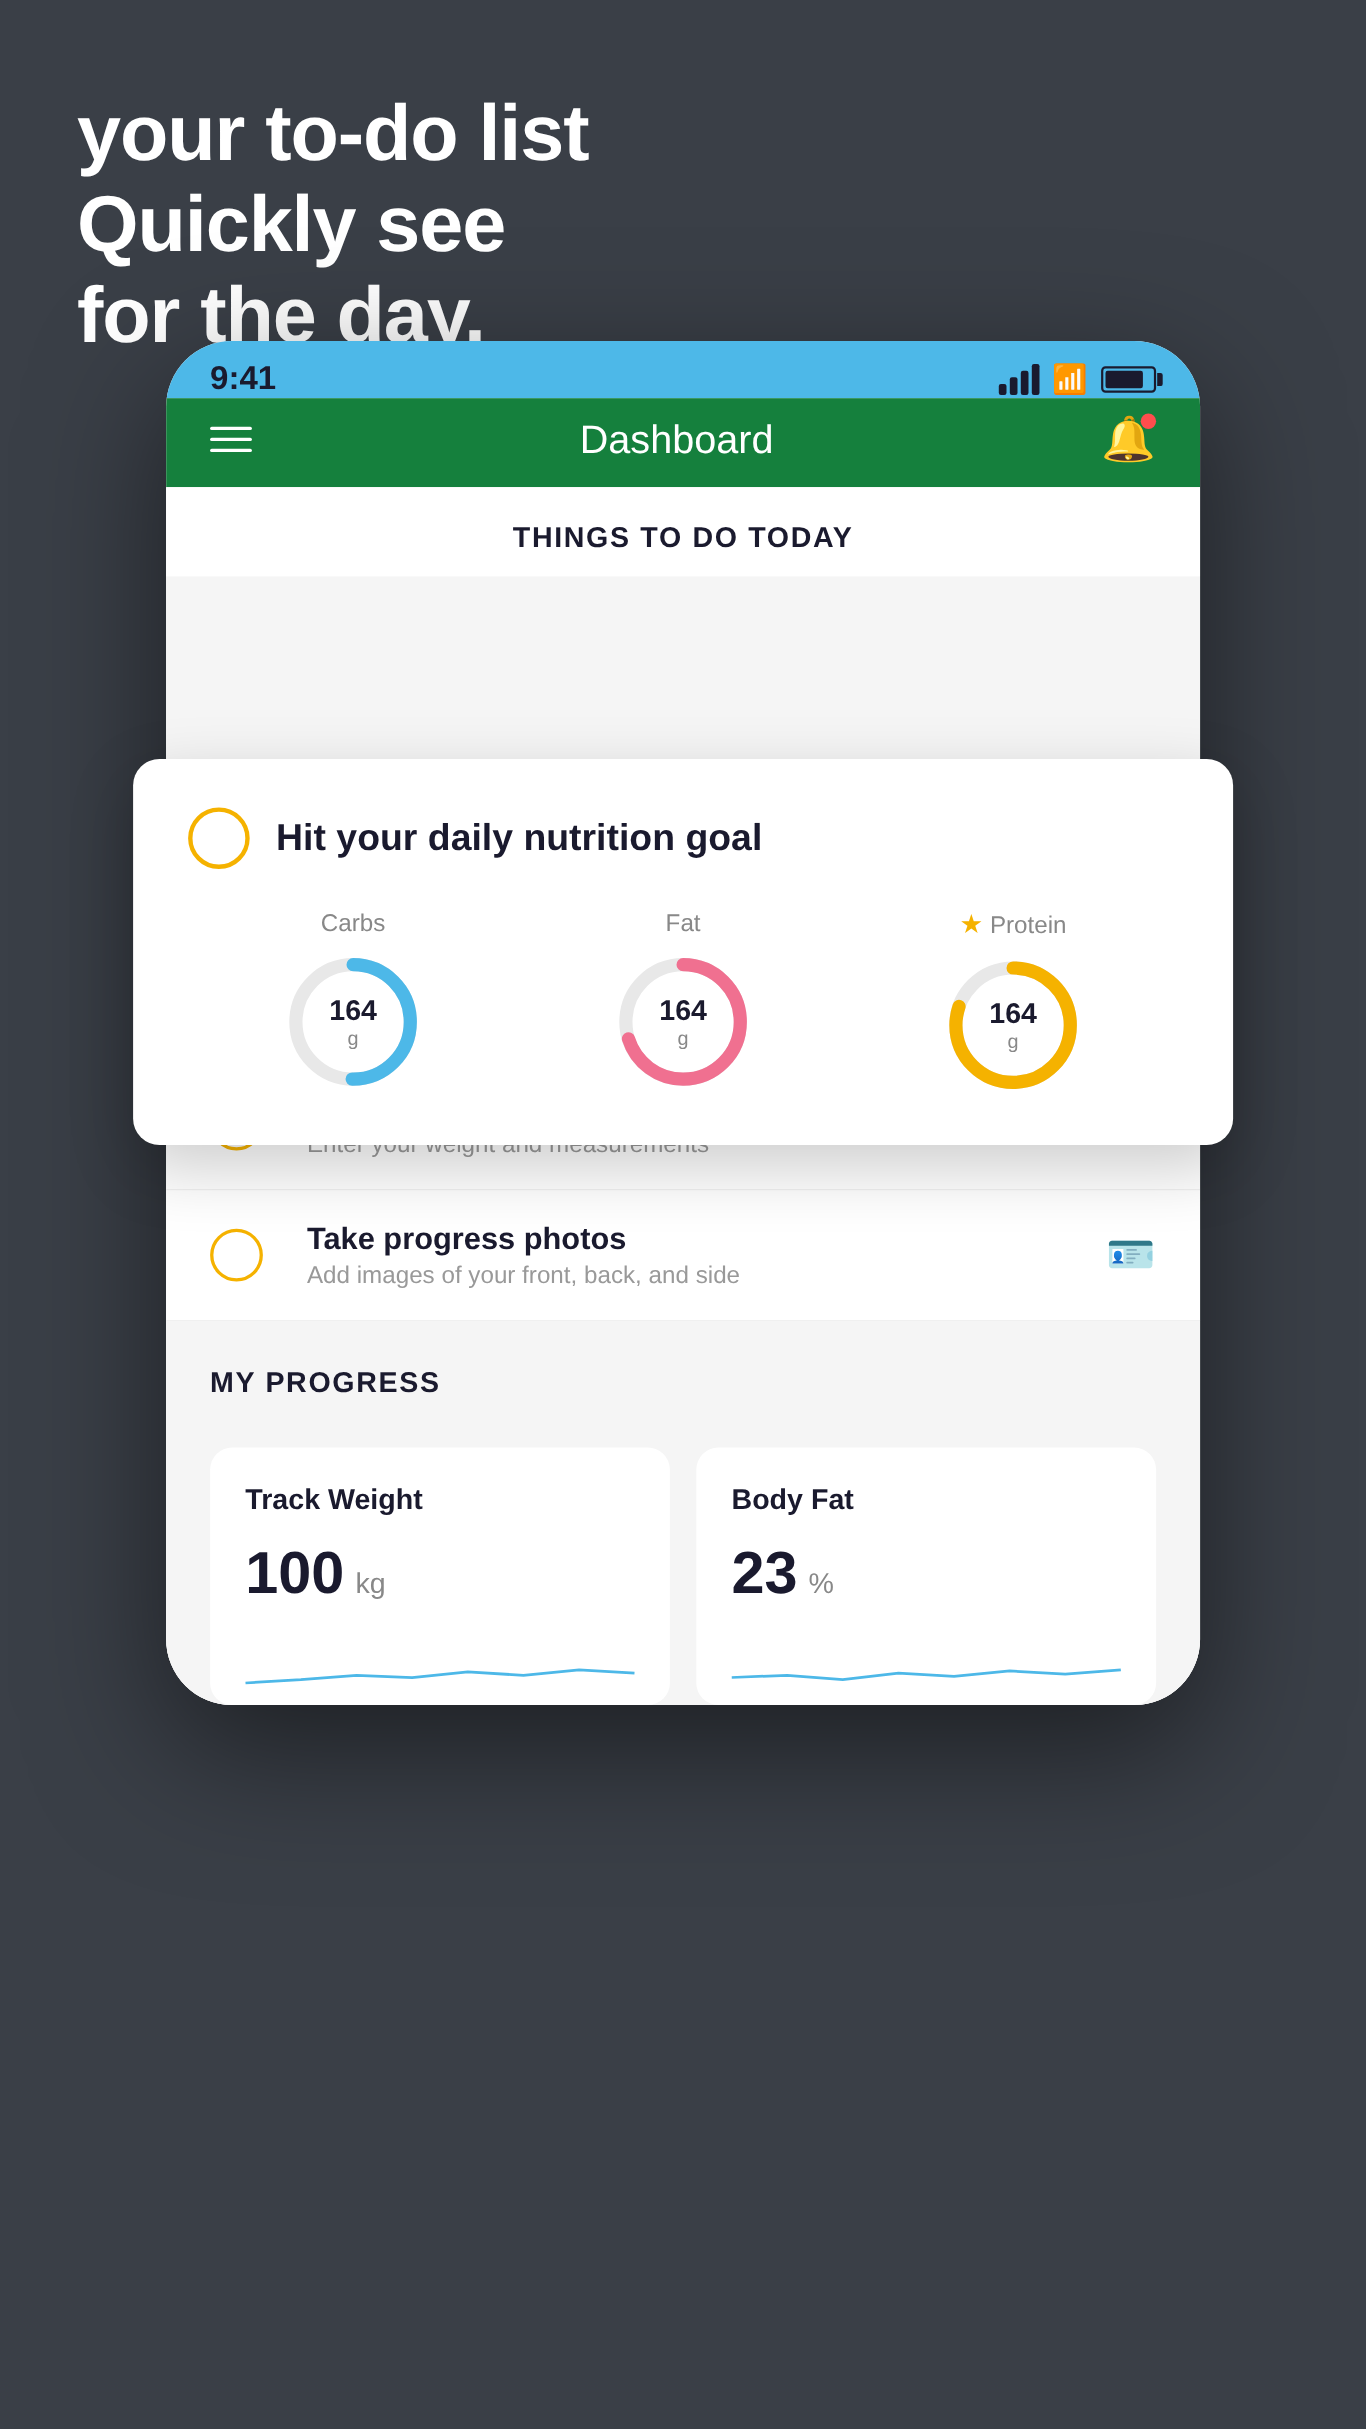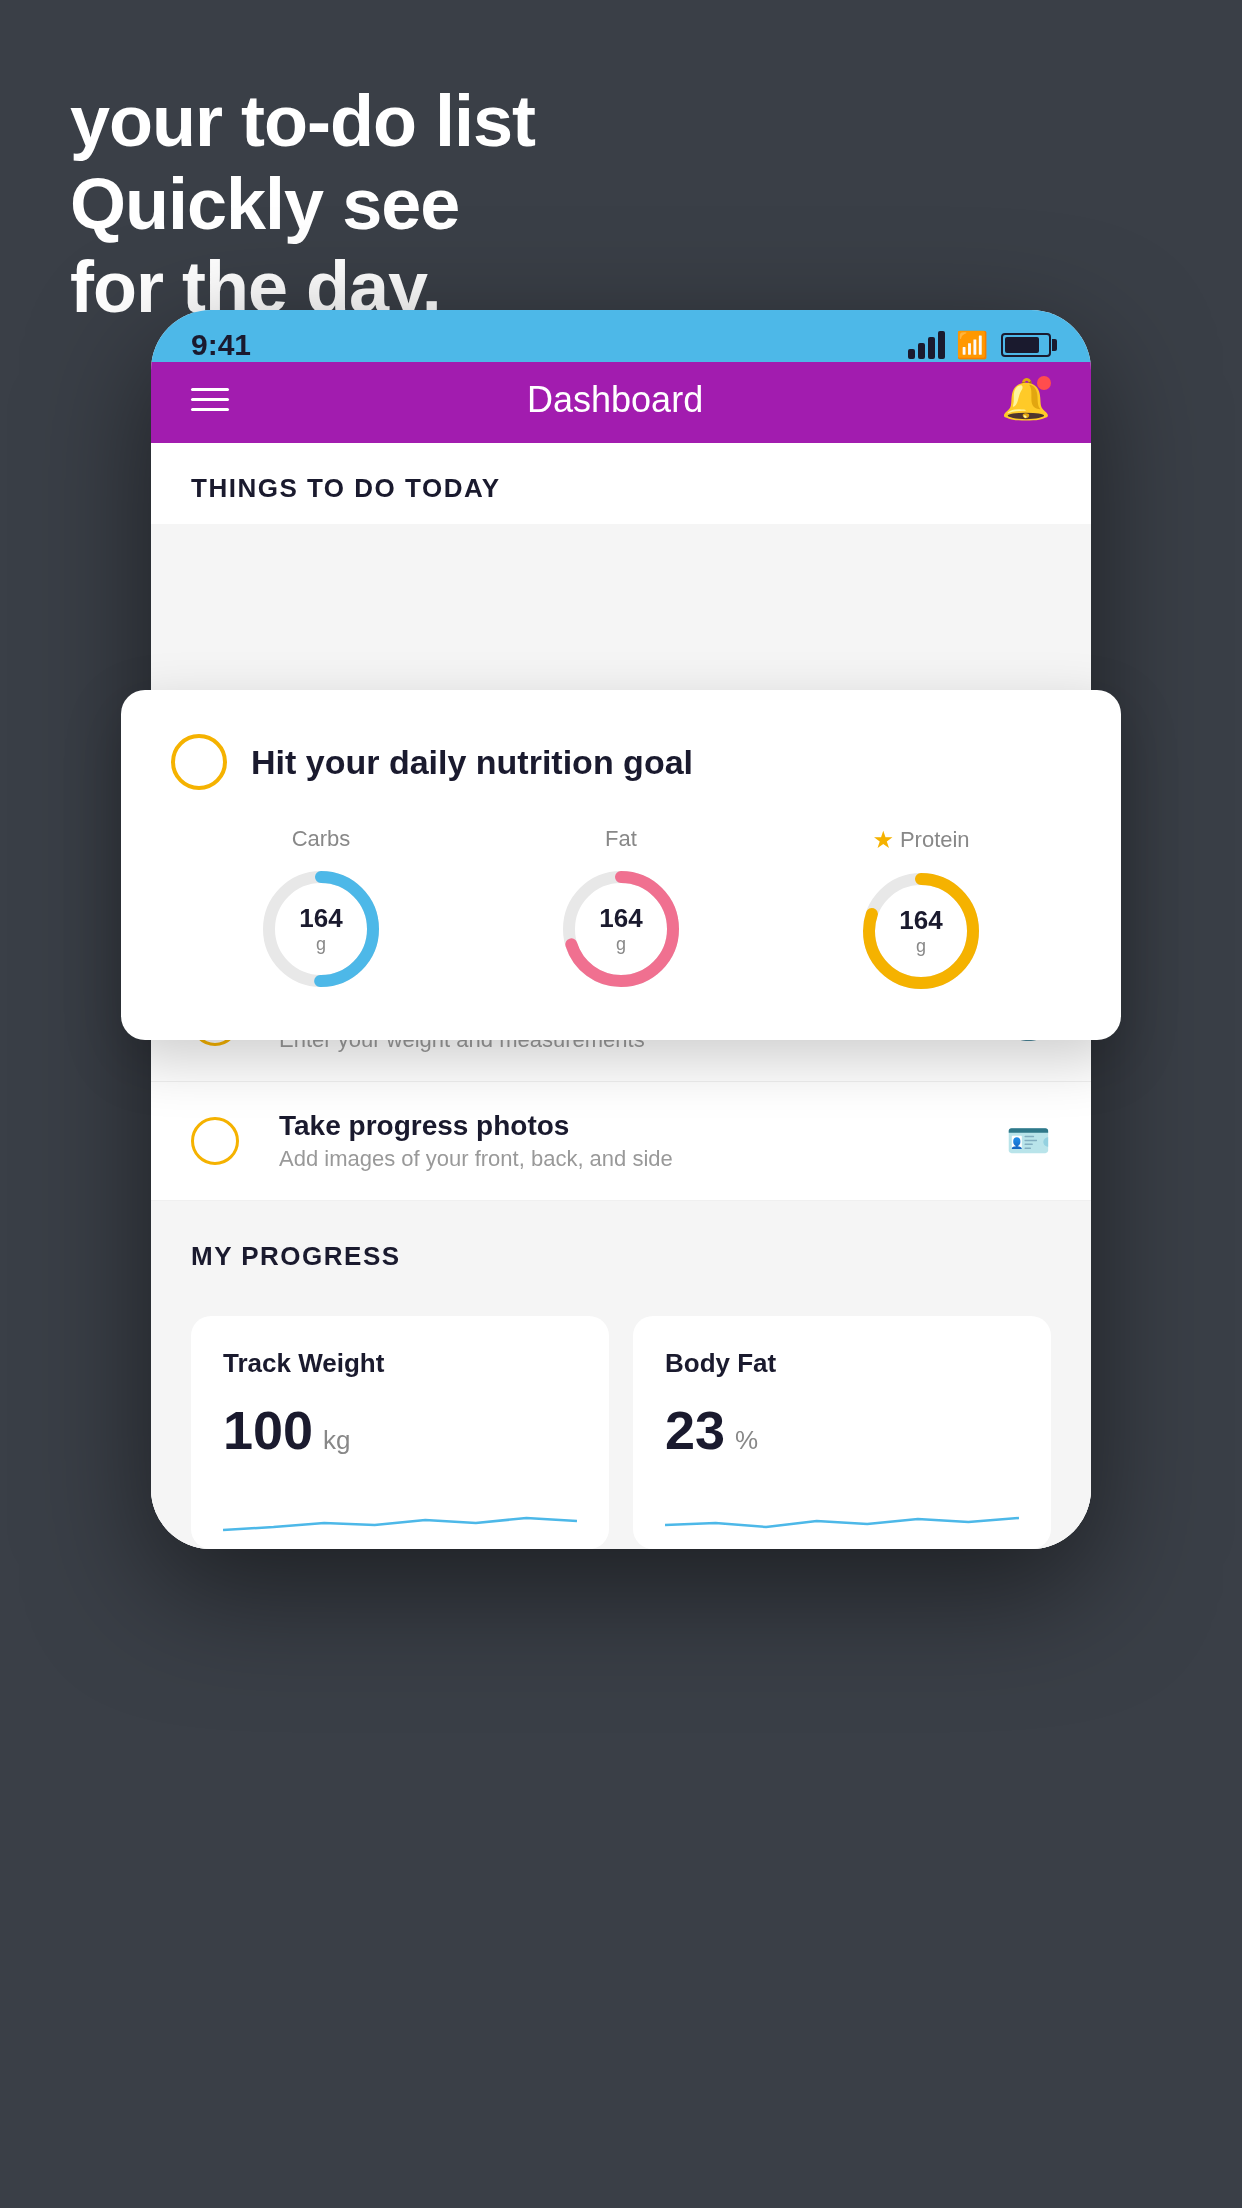--- a/index.html
+++ b/index.html
@@ -97,21 +97,21 @@
     }
     .battery-fill {
       background: #1a1a2e;
       height: 100%;
       width: 80%;
       border-radius: 2px;
     }
 
     
     .nav-bar {
-      background: #a21caf;
+      background: #15803d;
       padding: 14px 40px 20px 40px;
       display: flex;
       justify-content: space-between;
       align-items: center;
     }
     .hamburger-icon {
       display: flex;
       flex-direction: column;
       gap: 7px;
       cursor: pointer;
@@ -146,20 +146,21 @@
     }
 
     
     .app-content {
       background: #f5f5f5;
     }
 
     .section-header {
       background: white;
       padding: 30px 40px 20px 40px;
+      text-align: center;
     }
     .section-title {
       font-size: 26px;
       font-weight: 800;
       letter-spacing: 1.5px;
       color: #1a1a2e;
       text-transform: uppercase;
     }
 
     

